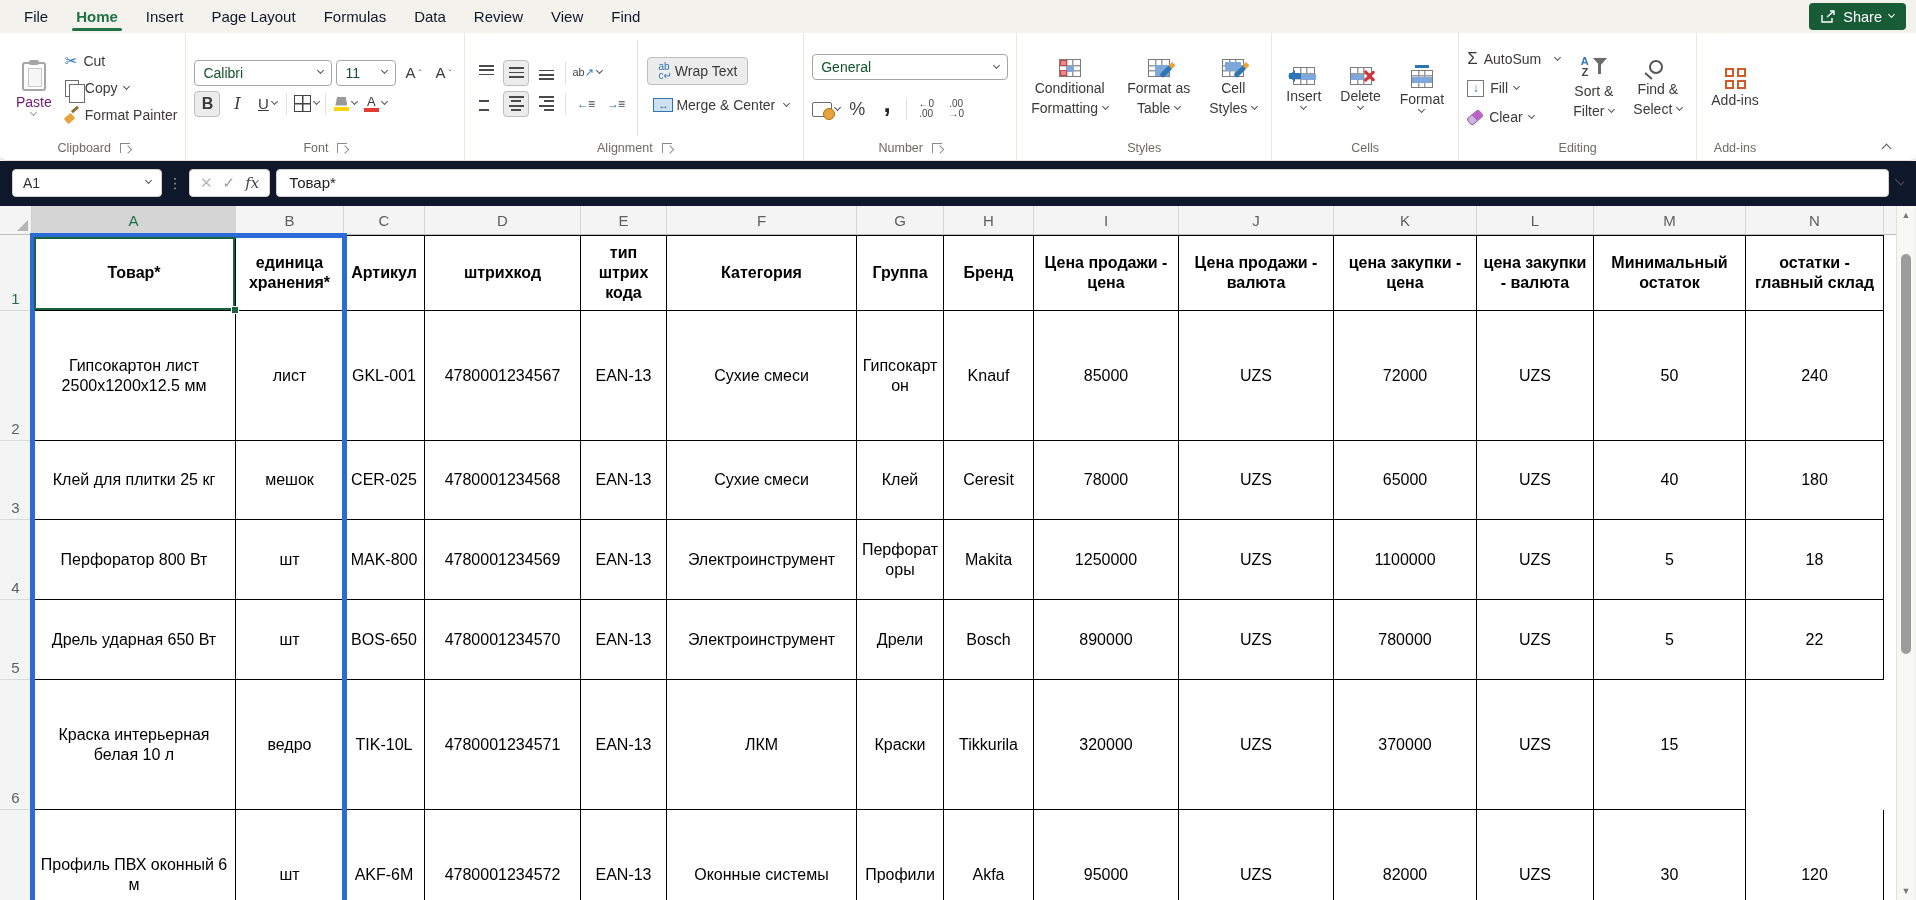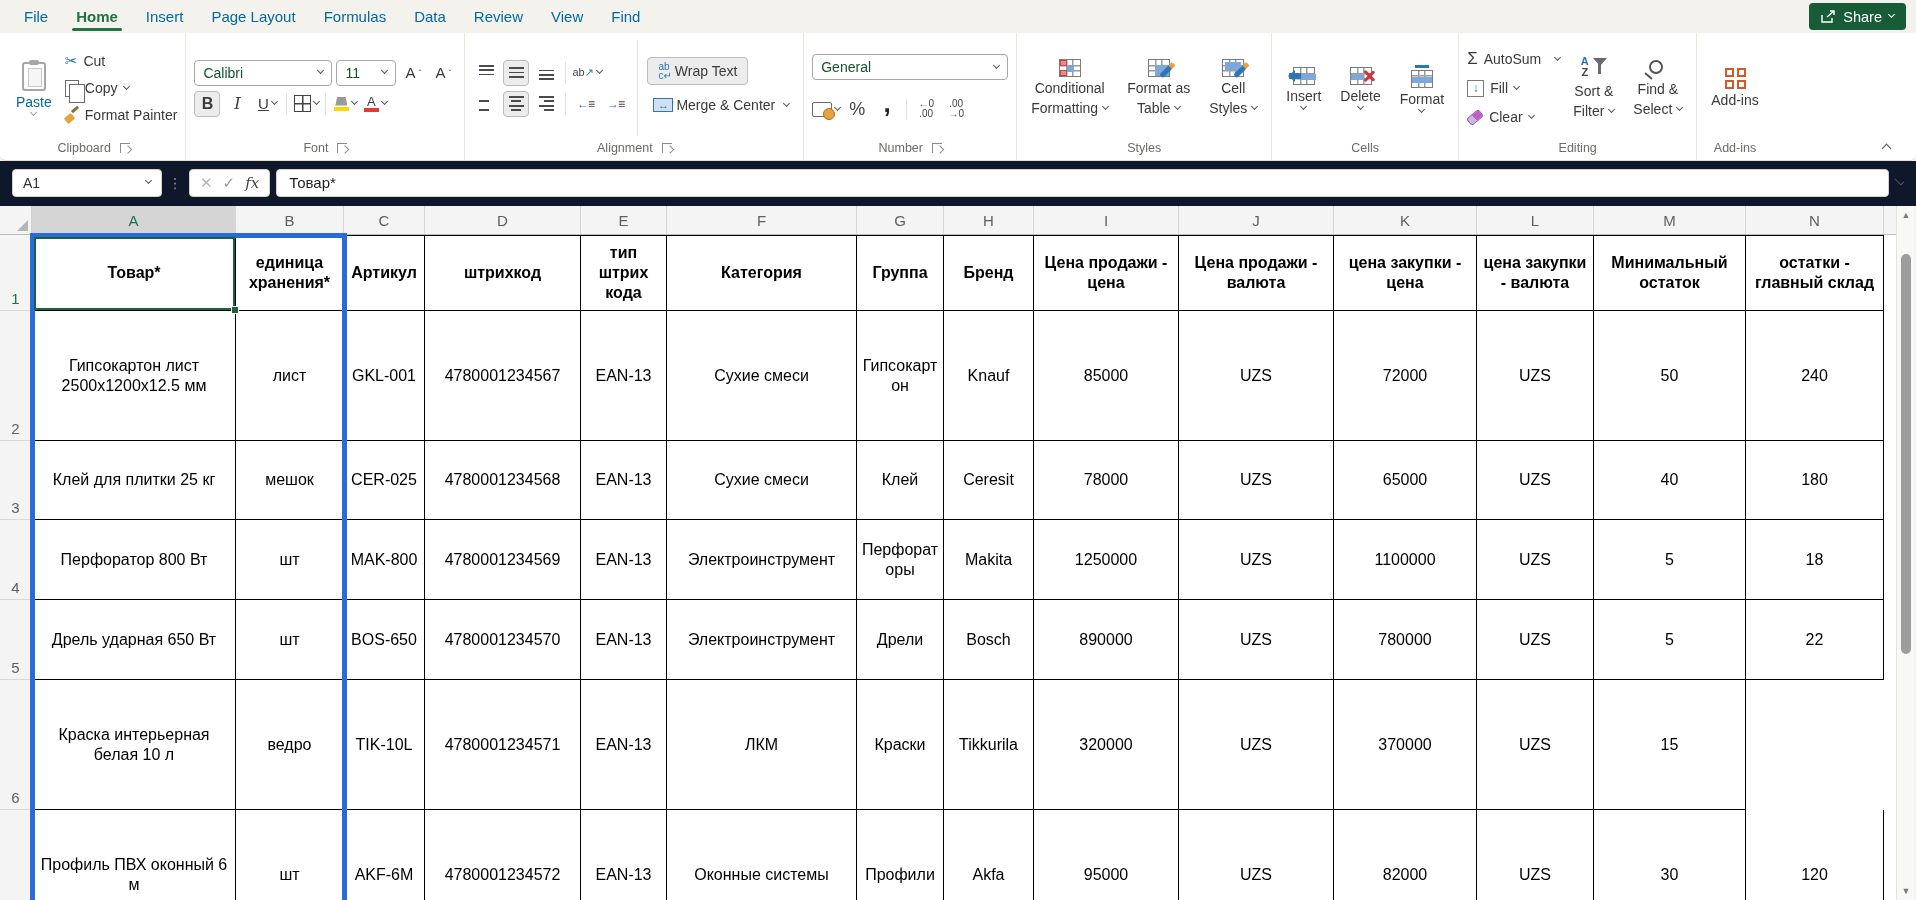--- a/index.html
+++ b/index.html
@@ -1,21 +1,21 @@
 <!DOCTYPE html>
 <html><head>
 <meta charset="utf-8">
 <style>
   * { box-sizing: border-box; margin: 0; padding: 0; }
   html,body { width:1916px; height:900px; overflow:hidden;
     font-family:"Liberation Sans", sans-serif; background:#f4f2ec; }
 
   
   .menubar{height:33px;display:flex;align-items:center;padding-left:10px;position:relative;background:#f4f2ec;}
-  .mtab{font-size:15px;color:#0369a1;padding:0 14px;height:33px;display:flex;align-items:center;cursor:default;position:relative;}
+  .mtab{font-size:15px;color:#0f172a;padding:0 14px;height:33px;display:flex;align-items:center;cursor:default;position:relative;}
   .mtab.active{font-weight:bold;color:#217346;}
   .mtab.active::after{content:"";position:absolute;left:10px;right:10px;bottom:2px;height:3px;background:#217346;border-radius:2px;}
   .share-btn{position:absolute;right:10px;top:3px;height:27px;background:#185c37;color:#fff;border-radius:4px;
     display:flex;align-items:center;gap:7px;padding:0 12px;font-size:14.5px;}
   .share-btn .chev{border-color:#fff;}
 
   
   .chev{width:7px;height:7px;border-right:1.4px solid #555;border-bottom:1.4px solid #555;
     display:inline-block;transform:rotate(45deg);margin-top:-4px;flex:none;}
   .chev.sm{width:5px;height:5px;}
@@ -103,21 +103,21 @@
   .copy-ic{width:14px;height:17px;border:1.5px solid #6b6b6b;background:#fff;position:relative;}
   .copy-ic::after{content:"";position:absolute;left:3px;top:3px;width:14px;height:17px;border:1.5px solid #6b6b6b;background:#fff;}
   .fp-ic{width:14px;height:14px;position:relative;}
   .fp-ic::before{content:"";position:absolute;left:0;bottom:0;width:9px;height:7px;background:#e8a33d;border-radius:1px;transform:rotate(-40deg);}
   .fp-ic::after{content:"";position:absolute;right:0;top:0;width:8px;height:3px;background:#8a6d3b;transform:rotate(-40deg);}
   .scissors{color:#2e75b6;font-size:15px;}
   .orient-ic{font-size:11px;color:#444;}
   .orient-ic b{color:#2e75b6;font-weight:normal;}
   .indent-ic{font-size:12px;color:#444;letter-spacing:-1px;}
   .indent-ic b{color:#2e75b6;font-weight:normal;}
-  .grayed{color:#0369a1;}
+  .grayed{color:#701a75;}
   .collapse-zone{position:absolute;right:26px;bottom:8px;}
 
   
   .fbar{height:45px;background:#0f172a;display:flex;align-items:center;padding:6px 12px 8px;gap:6px;}
   .namebox{width:150px;height:28px;background:#fff;border:1px solid #d4d1ca;border-radius:4px;display:flex;align-items:center;justify-content:space-between;padding:0 10px;font-size:14px;color:#333;}
   .dots{color:#9a9a9a;font-size:14px;letter-spacing:1px;}
   .fxgrp{display:flex;align-items:center;gap:10px;background:#fff;border:1px solid #d4d1ca;border-radius:4px;height:28px;padding:0 10px;}
   .fx-x{color:#b8b6b4;font-size:15px;} .fx-ck{color:#9a9896;font-size:15px;}
   .fx-fx{font-style:italic;font-family:"DejaVu Serif",serif;font-size:15px;color:#444;}
   .fml{flex:1;height:28px;background:#fff;border:1px solid #d4d1ca;border-radius:4px;display:flex;align-items:center;padding:0 12px;font-size:15px;color:#222;}

